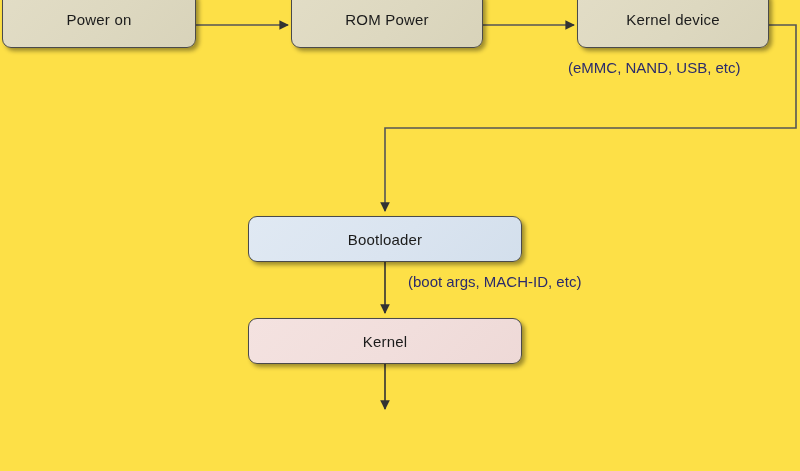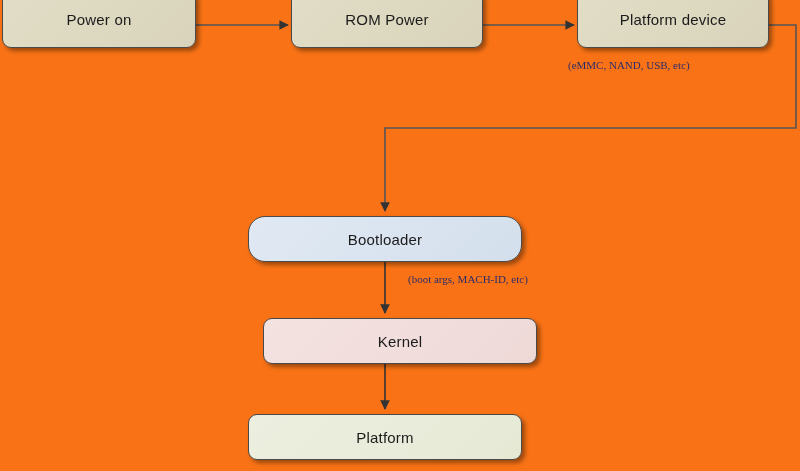--- a/index.html
+++ b/index.html
@@ -8,21 +8,21 @@
     padding: 0;
     background: #ffffff;
   }
   body {
     font-family: "Liberation Sans", sans-serif;
   }
   #diagram-canvas {
     position: relative;
     width: 800px;
     height: 471px;
-    background: #f97316;
+    background: #fde047;
     overflow: hidden;
   }
   
   #connectors {
     position: absolute;
     left: 0;
     top: 0;
     width: 800px;
     height: 471px;
     z-index: 1;
@@ -46,37 +46,35 @@
     letter-spacing: 0.2px;
     line-height: 1;
     white-space: nowrap;
   }
   
   .fill-tan {
     background: linear-gradient(135deg, #e2ddc6 0%, #ddd8c0 55%, #d8d3ba 100%);
   }
   .fill-blue {
     background: linear-gradient(135deg, #e0e9f3 0%, #dae4f0 55%, #d3dfec 100%);
-    border-radius: 17px;
   }
   .fill-pink {
     background: linear-gradient(135deg, #f4e2e0 0%, #f1dedc 55%, #eed9d7 100%);
   }
   .fill-green {
     background: linear-gradient(135deg, #ecefdf 0%, #e9ecda 55%, #e5e9d4 100%);
   }
   
   .caption {
     position: absolute;
     z-index: 3;
-    font-size: 11px;
+    font-size: 15px;
     color: #2b2b6b;
     white-space: nowrap;
     line-height: 1;
-    font-family: Liberation Serif, serif;
   }
 </style>
 </head>
 <body>
 
 <div id="diagram-canvas">
 
   <svg id="connectors" viewBox="0 0 800 471" width="800" height="471" xmlns="http://www.w3.org/2000/svg">
     <defs>
       <marker id="arrow" viewBox="0 0 10 10" refX="9" refY="5" markerWidth="6" markerHeight="6" orient="auto-start-reverse">
@@ -107,32 +105,29 @@
 
   <div class="node fill-tan" style="left:2px; top:-10px; width:194px; height:58px;">
     <span class="node-label">Power on</span>
   </div>
 
   <div class="node fill-tan" style="left:291px; top:-10px; width:192px; height:58px;">
     <span class="node-label">ROM Power</span>
   </div>
 
   <div class="node fill-tan" style="left:577px; top:-10px; width:192px; height:58px;">
-    <span class="node-label">Platform device</span>
+    <span class="node-label">Kernel device</span>
   </div>
 
   <div class="node fill-blue" style="left:248px; top:216px; width:274px; height:46px;">
     <span class="node-label">Bootloader</span>
   </div>
 
-  <div class="node fill-pink" style="left:248px; top:318px; width:274px; height:46px;margin-left:15px;">
+  <div class="node fill-pink" style="left:248px; top:318px; width:274px; height:46px;">
     <span class="node-label">Kernel</span>
   </div>
 
-  <div class="node fill-green" style="left:248px; top:414px; width:274px; height:46px;">
-    <span class="node-label">Platform</span>
-  </div>
 
   <div class="caption" style="left:568px; top:60px;">(eMMC, NAND, USB, etc)</div>
 
   <div class="caption" style="left:408px; top:274px;text-align:center;">(boot args, MACH-ID,  etc)</div>
 
 </div>
 
 </body></html>

